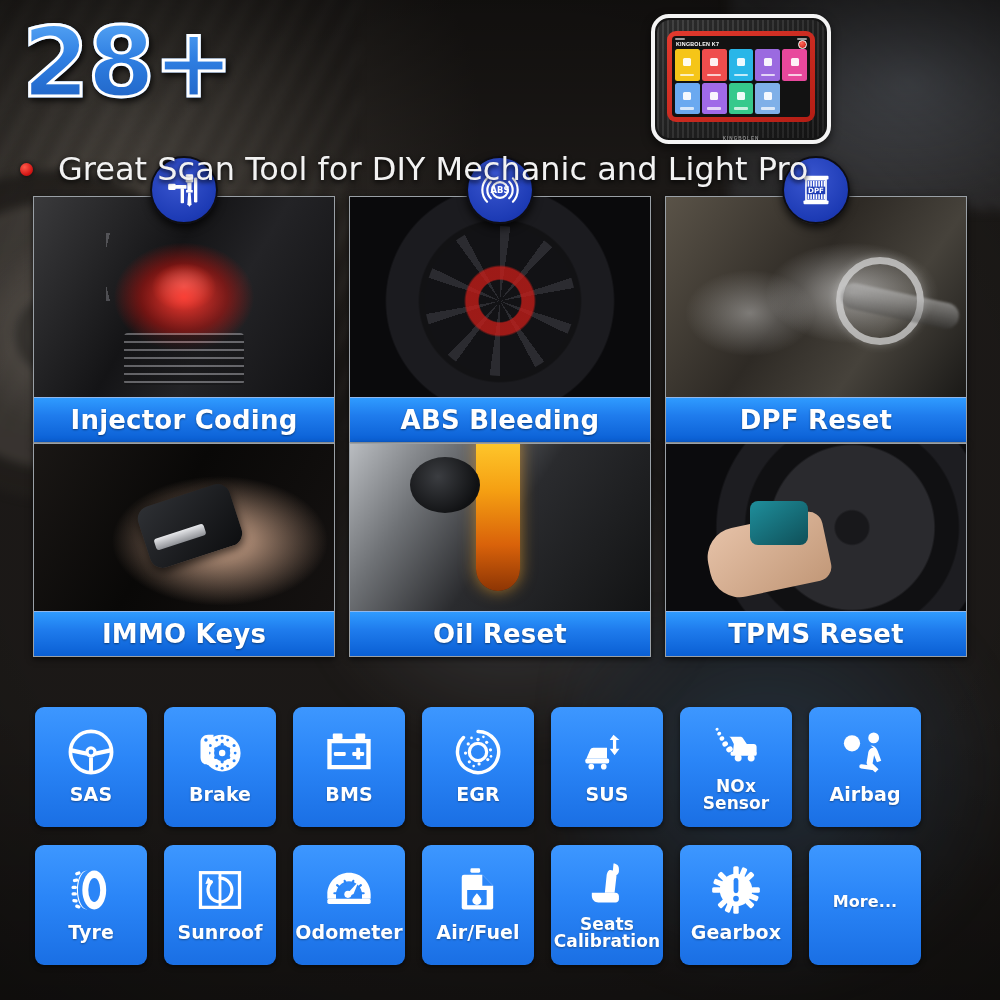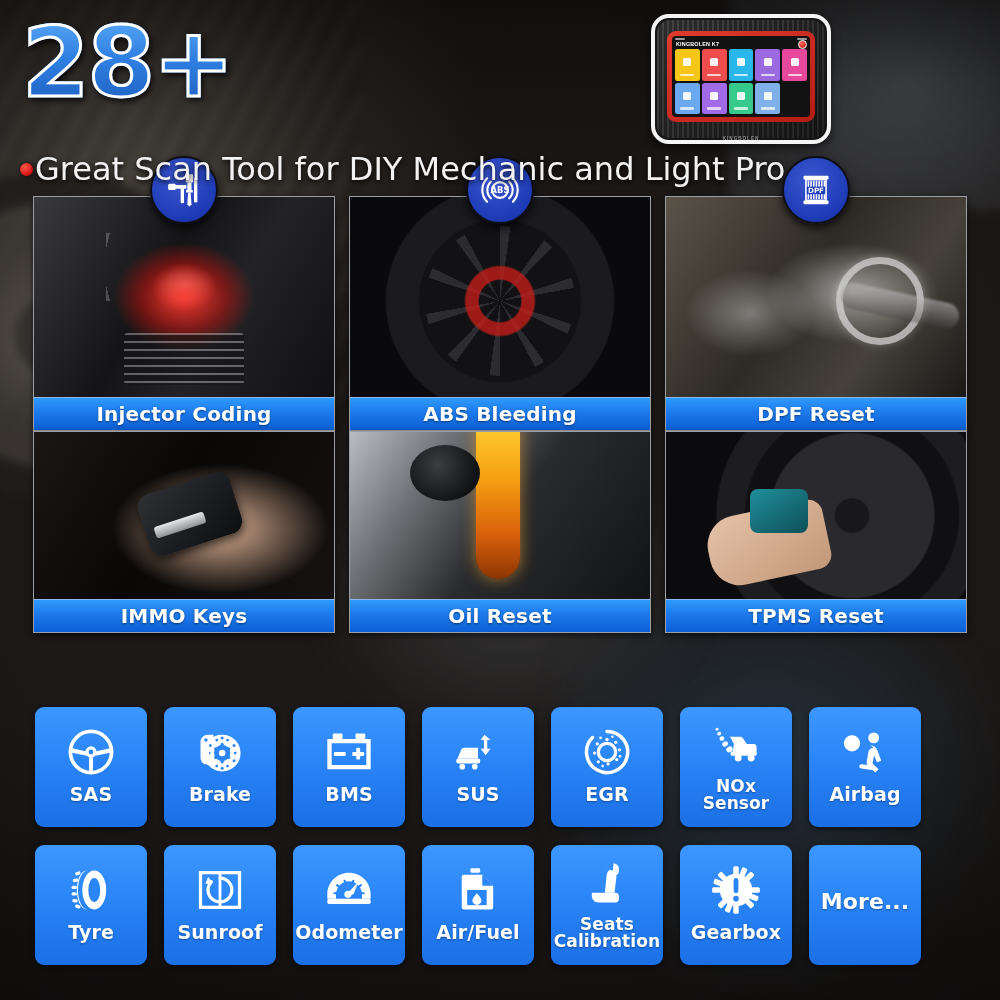--- a/index.html
+++ b/index.html
@@ -83,21 +83,21 @@
     margin-left:26px; margin-top:4px;
     color:#fff; font-weight:bold; font-size:57px; line-height:.94;
     letter-spacing:.5px;
     text-shadow:0 3px 7px rgba(0,0,0,.92), 0 1px 2px rgba(0,0,0,.9);
     font-family:"DejaVu Sans", sans-serif;
   }
   .headline .l2 { display:block; }
 
   .subtitle {
     position:absolute; left:20px; top:150px;
-    display:flex; align-items:center; gap:2px;
+    display:flex; align-items:center; gap:25px;
   }
   .red-dot { width:13px; height:13px; border-radius:50%;
     background:radial-gradient(circle at 35% 32%, #ff5a4a, #cf1111 70%);
     box-shadow:0 0 5px rgba(0,0,0,.8); flex:none; }
   .subtitle-text {
     color:#f2f2f2; font-size:32px; font-weight:normal;
     text-shadow:0 2px 5px rgba(0,0,0,.92);
     font-family:"DejaVu Sans", sans-serif;
   }
 
@@ -158,23 +158,23 @@
   .cards { position:absolute; left:0; top:196px; width:1000px; z-index:4; }
   .card-row { display:flex; gap:14px; padding:0 33px; }
   .card-row.r2 { margin-top:0; }
   .card {
     position:relative; width:306px; border:1px solid #9aa0a6;
     background:#0a0a0a; box-shadow:0 2px 6px rgba(0,0,0,.65);
   }
   .card-img { width:100%; height:200px; position:relative; overflow:hidden; background:#070707; }
   .card-row.r2 .card-img { height:167px; }
   .card-label {
-    height:33px; display:flex; align-items:center; justify-content:center;
+    height:45px; display:flex; align-items:center; justify-content:center;
     background:linear-gradient(to bottom,#2f9bff 0%,#1f7ced 40%,#0a5fd4 100%);
-    color:#fff; font-size:20px; font-weight:bold; letter-spacing:.2px;
+    color:#fff; font-size:26px; font-weight:bold; letter-spacing:.2px;
     text-shadow:0 1px 2px rgba(0,0,0,.45);
     border-top:1px solid rgba(255,255,255,.55);
     font-family:"DejaVu Sans", sans-serif;
   }
   .badge {
     position:absolute; left:50%; top:-41px; transform:translateX(-50%);
     width:68px; height:68px; border-radius:50%;
     background:radial-gradient(circle at 42% 34%, #3b57d0, #1d3bb5 70%, #16299a 100%);
     border:2px solid #0e0e14;
     box-shadow:0 4px 9px rgba(0,0,0,.75);
@@ -293,21 +293,21 @@
     padding:6px 4px 12px;
   }
   .tile-icon { height:58px; display:flex; align-items:center; justify-content:center; }
   .tile-icon svg { width:52px; height:52px; fill:#fff; }
   .tile-label {
     margin-top:4px; color:#fff; font-size:19px; font-weight:bold; text-align:center;
     line-height:1.02; letter-spacing:.1px; font-family:"DejaVu Sans", sans-serif;
     text-shadow:0 1px 2px rgba(0,0,0,.35);
   }
   .tile-label.two { font-size:17px;text-align:center; }
-  .tile.more .tile-label { font-size:22px; margin:12px; }
+  .tile.more .tile-label { font-size:16px; margin:12px; }
 </style>
 </head>
 <body>
 
 <div class="bg">
   <div class="bg-base"></div>
   <div class="bg-tread"></div>
   <div class="bg-disc"></div>
   <div class="bg-glove"></div>
   <div class="bg-wheelblur"></div>
@@ -510,54 +510,54 @@
           <rect x="30.7" y="20" width="3.6" height="11" rx="1"></rect>
         </g>
           </svg>
       </div>
       <div class="tile-label">BMS</div>
     </div>
 
     <div class="tile">
       <div class="tile-icon">
         <svg viewBox="0 0 48 48">
-            <g fill="#fff">
-          <path d="M30 8l-3.5 5h3v8h-3l4.5 6 4.5-6h-3v-8h3z"></path>
-          <path d="M5 30l3.5-8c.5-1.2 1.6-2 2.9-2H24v10z"></path>
-          <rect x="4" y="30" width="22" height="4.5" rx="1.6"></rect>
-          <circle cx="9.5" cy="37.5" r="2.6"></circle>
-              <circle cx="21" cy="37.5" r="2.6"></circle>
-        </g>
-          </svg>
-      </div>
-      <div class="tile-label">SUS</div>
-    </div>
-
-    <div class="tile">
-      <div class="tile-icon">
-        <svg viewBox="0 0 48 48">
           <path d="M24 5a19 19 0 1 1-13.4 5.6" fill="none" stroke="#fff" stroke-width="3.2" stroke-linecap="round"></path>
           <circle cx="24" cy="24" r="8" fill="none" stroke="#fff" stroke-width="3"></circle>
           <g fill="#fff">
             <circle cx="24" cy="12.5" r="1.6"></circle>
               <circle cx="32" cy="15" r="1.5"></circle>
               <circle cx="35.5" cy="22" r="1.5"></circle>
             <circle cx="33" cy="31" r="1.5"></circle>
               <circle cx="25" cy="35" r="1.5"></circle>
               <circle cx="16" cy="33" r="1.5"></circle>
             <circle cx="12.5" cy="25" r="1.5"></circle>
               <circle cx="15" cy="16.5" r="1.5"></circle>
             <circle cx="29" cy="10" r="1.2"></circle>
               <circle cx="18" cy="11" r="1.2"></circle>
             <circle cx="36" cy="28" r="1.2"></circle>
               <circle cx="20" cy="37" r="1.2"></circle>
           </g>
         </svg>
       </div>
       <div class="tile-label">EGR</div>
+    </div>
+
+    <div class="tile">
+      <div class="tile-icon">
+        <svg viewBox="0 0 48 48">
+            <g fill="#fff">
+          <path d="M30 8l-3.5 5h3v8h-3l4.5 6 4.5-6h-3v-8h3z"></path>
+          <path d="M5 30l3.5-8c.5-1.2 1.6-2 2.9-2H24v10z"></path>
+          <rect x="4" y="30" width="22" height="4.5" rx="1.6"></rect>
+          <circle cx="9.5" cy="37.5" r="2.6"></circle>
+              <circle cx="21" cy="37.5" r="2.6"></circle>
+        </g>
+          </svg>
+      </div>
+      <div class="tile-label">SUS</div>
     </div>
 
     <div class="tile">
       <div class="tile-icon">
         <svg viewBox="0 0 48 48">
             <g fill="#fff">
           <path d="M22 23l-2.5-5c-.5-1-1.5-1.6-2.6-1.6H28c1 0 1.9.5 2.4 1.4L34 23h6.5c1.4 0 2.5 1.1 2.5 2.5V32H21z"></path>
           <rect x="19" y="30" width="24" height="4" rx="1.4"></rect>
           <circle cx="26" cy="36" r="3.2"></circle>
               <circle cx="38" cy="36" r="3.2"></circle>

